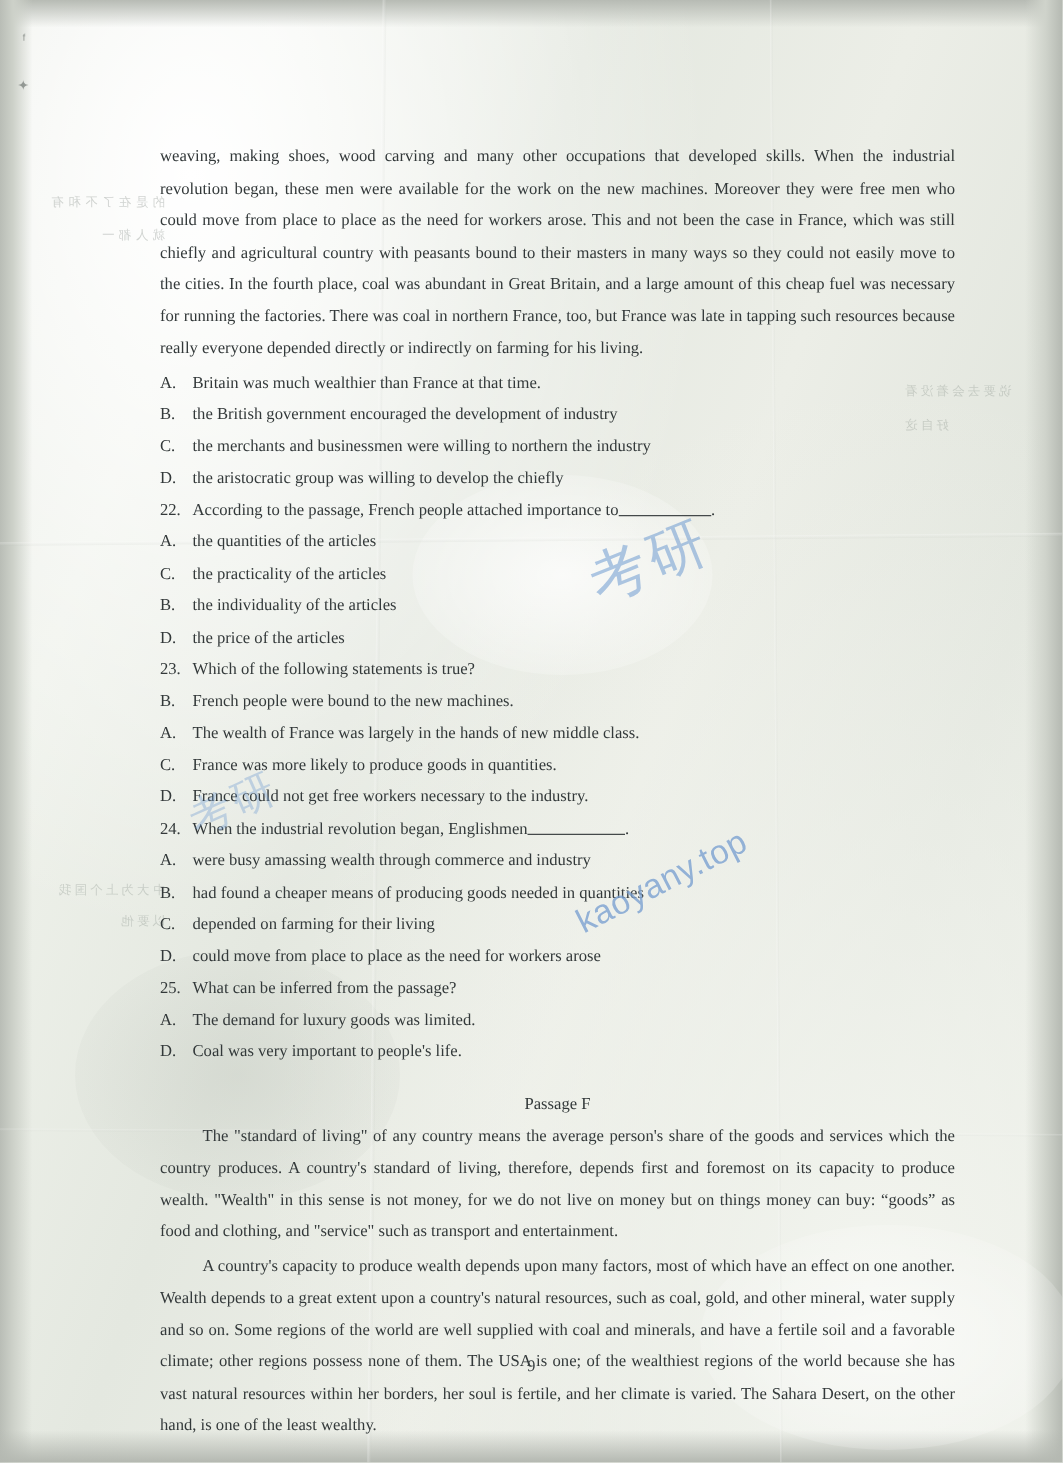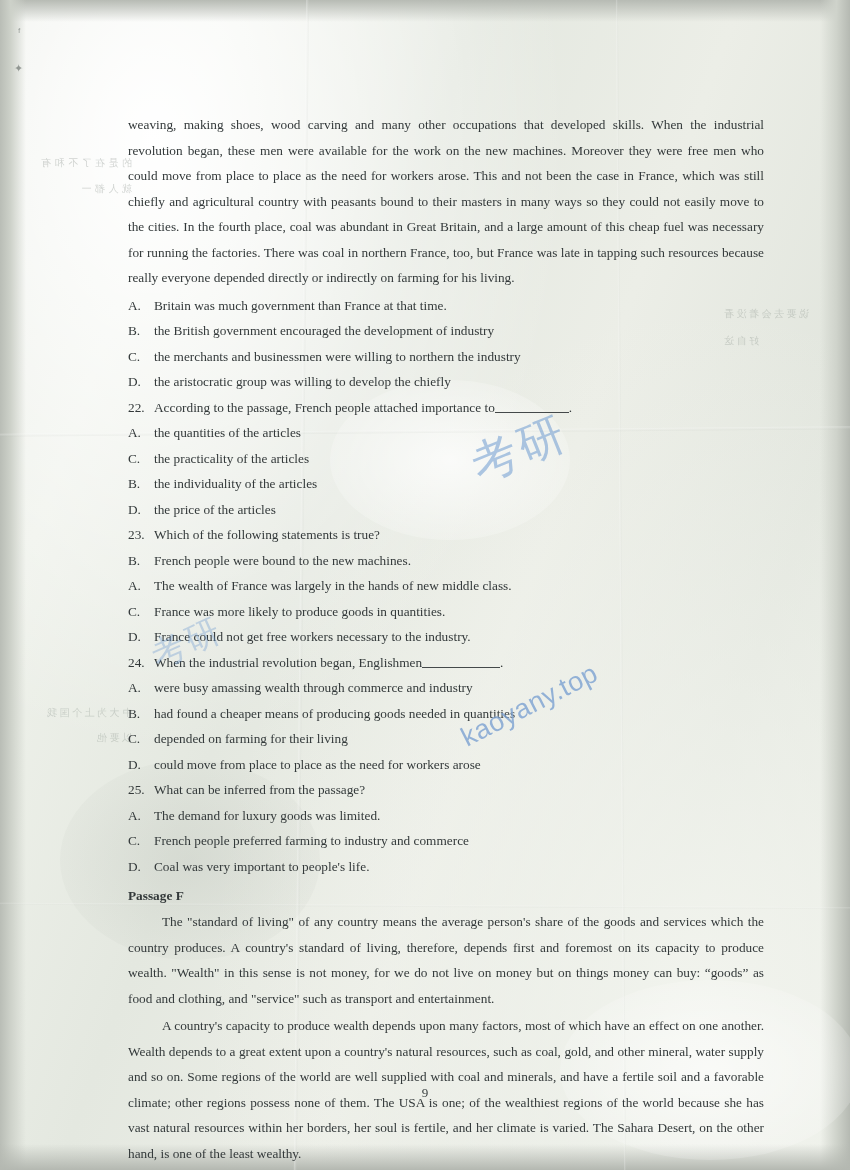--- a/index.html
+++ b/index.html
@@ -142,23 +142,24 @@
   .blank {
     display: inline-block;
     border-bottom: 1px solid #44494a;
     height: 12px;
     vertical-align: -1px;
   }
   .b1 { width: 88px; }
   .b2 { width: 74px; }
   .b3 { width: 78px; }
   .passage-head {
-    font-weight: bold;
+    font-weight: normal;
     line-height: 26px;
-    margin-top: 4px;
+    margin-top: 16px;
+    text-align: center;
   }
   .pagenum {
     position: absolute;
     left: 0; right: 0;
     top: 1085px;
     text-align: center;
     font-size: 13px;
     color: #3b4142;
   }
 
@@ -231,21 +232,21 @@
   <div class="scan-mark sm2">✦</div>
 
   <div class="ghost">的 是 在 了 不 和 有 就 人 都 一</div>
   <div class="ghost2">说 要 去 会 着 没 看 好 自 这</div>
   <div class="ghost3">中 大 为 上 个 国 我 以 要 他</div>
 
   <div class="content">
 
     <p class="para">weaving, making shoes, wood carving and many other occupations that developed skills. When the industrial revolution began, these men were available for the work on the new machines. Moreover they were free men who could move from place to place as the need for workers arose. This and not been the case in France, which was still chiefly and agricultural country with peasants bound to their masters in many ways so they could not easily move to the cities. In the fourth place, coal was abundant in Great Britain, and a large amount of this cheap fuel was necessary for running the factories. There was coal in northern France, too, but France was late in tapping such resources because really everyone depended directly or indirectly on farming for his living.</p>
 
-    <div class="opt"><span class="optlet">A.</span><span>Britain was much government than France at that time.</span></div>
+    <div class="opt"><span class="optlet">A.</span><span>Britain was much wealthier than France at that time.</span></div>
     <div class="opt"><span class="optlet">B.</span><span>the British government encouraged the development of industry</span></div>
     <div class="opt"><span class="optlet">C.</span><span>the merchants and businessmen were willing to northern the industry</span></div>
     <div class="opt"><span class="optlet">D.</span><span>the aristocratic group was willing to develop the chiefly</span></div>
 
     <div class="qline">
       <span class="qnum">22.</span><span>According to the passage, French people attached importance to</span><span class="blank b2"></span><span>.</span>
     </div>
     <div class="opt"><span class="optlet">A.</span><span>the quantities of the articles</span></div>
     <div class="opt"><span class="optlet">C.</span><span>the practicality of the articles</span></div>
     <div class="opt"><span class="optlet">B.</span><span>the individuality of the articles</span></div>
@@ -264,21 +265,20 @@
     </div>
     <div class="opt"><span class="optlet">A.</span><span>were busy amassing wealth through commerce and industry</span></div>
     <div class="opt"><span class="optlet">B.</span><span>had found a cheaper means of producing goods needed in quantities</span></div>
     <div class="opt"><span class="optlet">C.</span><span>depended on farming for their living</span></div>
     <div class="opt"><span class="optlet">D.</span><span>could move from place to place as the need for workers arose</span></div>
 
     <div class="qline">
       <span class="qnum">25.</span><span>What can be inferred from the passage?</span>
     </div>
     <div class="opt"><span class="optlet">A.</span><span>The demand for luxury goods was limited.</span></div>
-    <div class="opt"><span class="optlet">C.</span><span>French people preferred farming to industry and commerce</span></div>
     <div class="opt"><span class="optlet">D.</span><span>Coal was very important to people's life.</span></div>
 
     <div class="passage-head">Passage F</div>
     <p class="para indent">The "standard of living" of any country means the average person's share of the goods and services which the country produces. A country's standard of living, therefore, depends first and foremost on its capacity to produce wealth. "Wealth" in this sense is not money, for we do not live on money but on things money can buy: “goods” as food and clothing, and "service" such as transport and entertainment.</p>
     <p class="para indent">A country's capacity to produce wealth depends upon many factors, most of which have an effect on one another. Wealth depends to a great extent upon a country's natural resources, such as coal, gold, and other mineral, water supply and so on. Some regions of the world are well supplied with coal and minerals, and have a fertile soil and a favorable climate; other regions possess none of them. The USA is one; of the wealthiest regions of the world because she has vast natural resources within her borders, her soul is fertile, and her climate is varied. The Sahara Desert, on the other hand, is one of the least wealthy.</p>
   </div>
 
   <div class="wm-cn">考研</div>
   <div class="wm-cn2">考研</div>
   <div class="wm-url">kaoyany.top</div>

